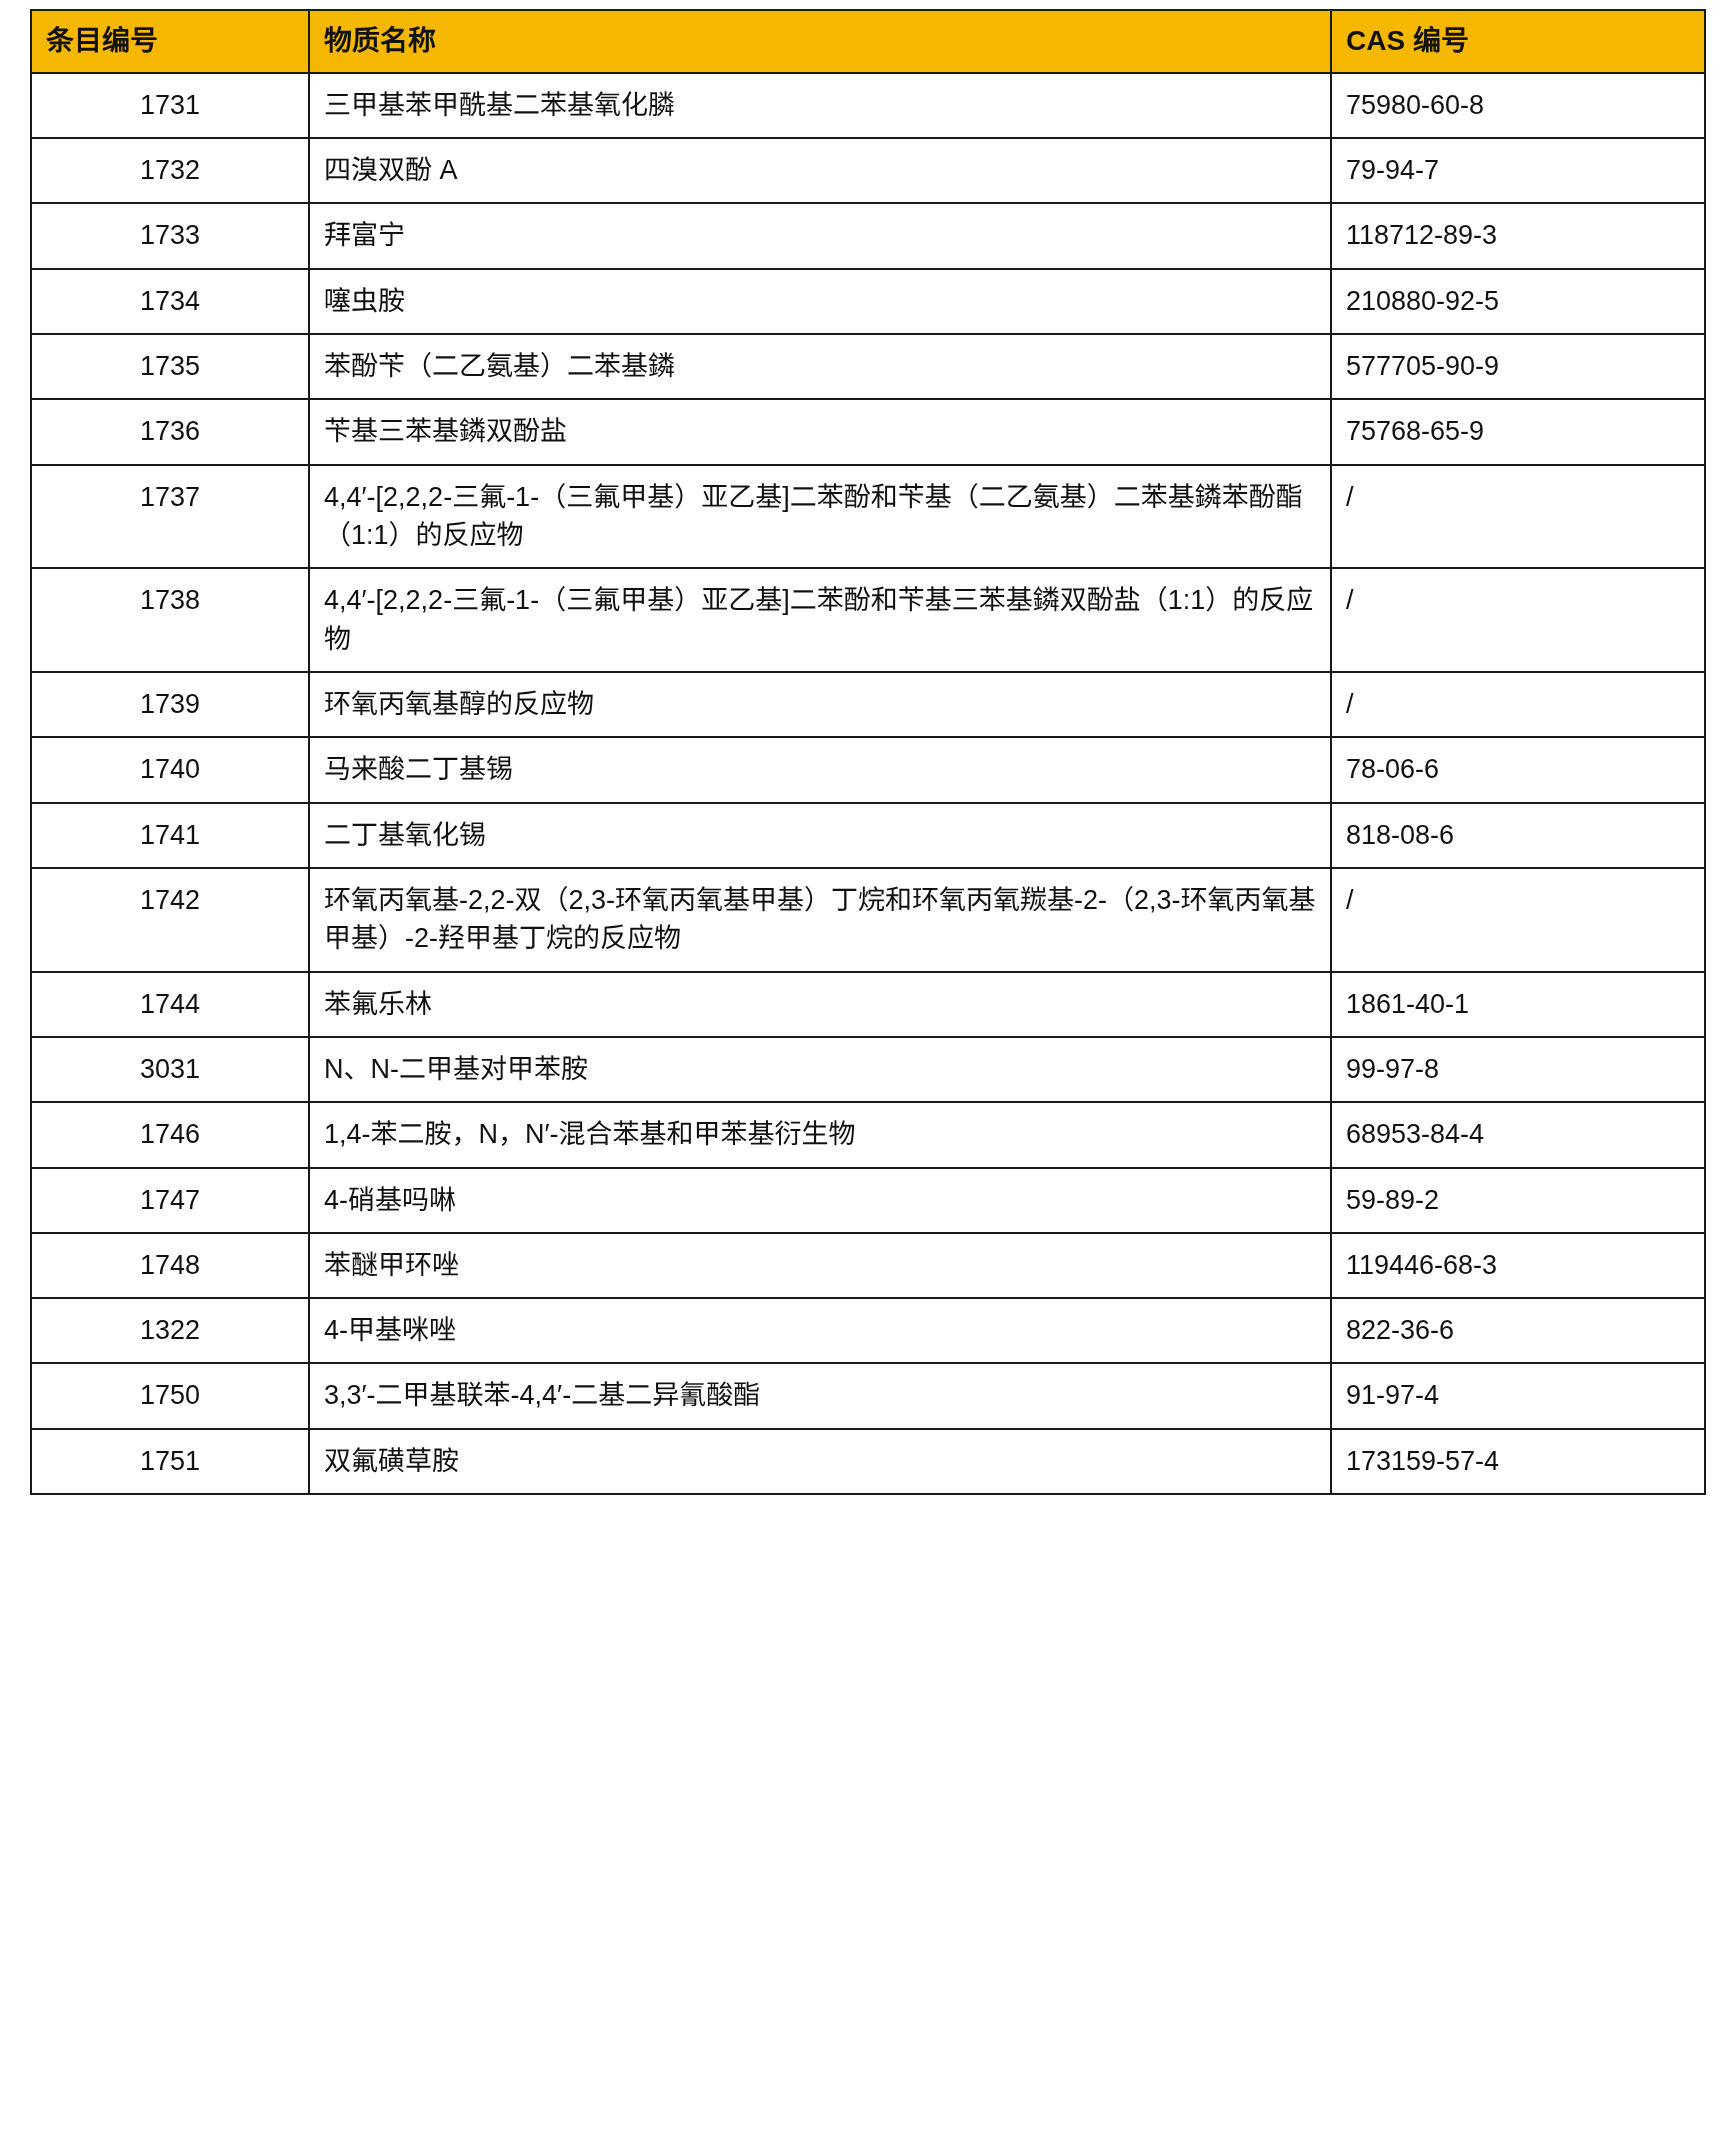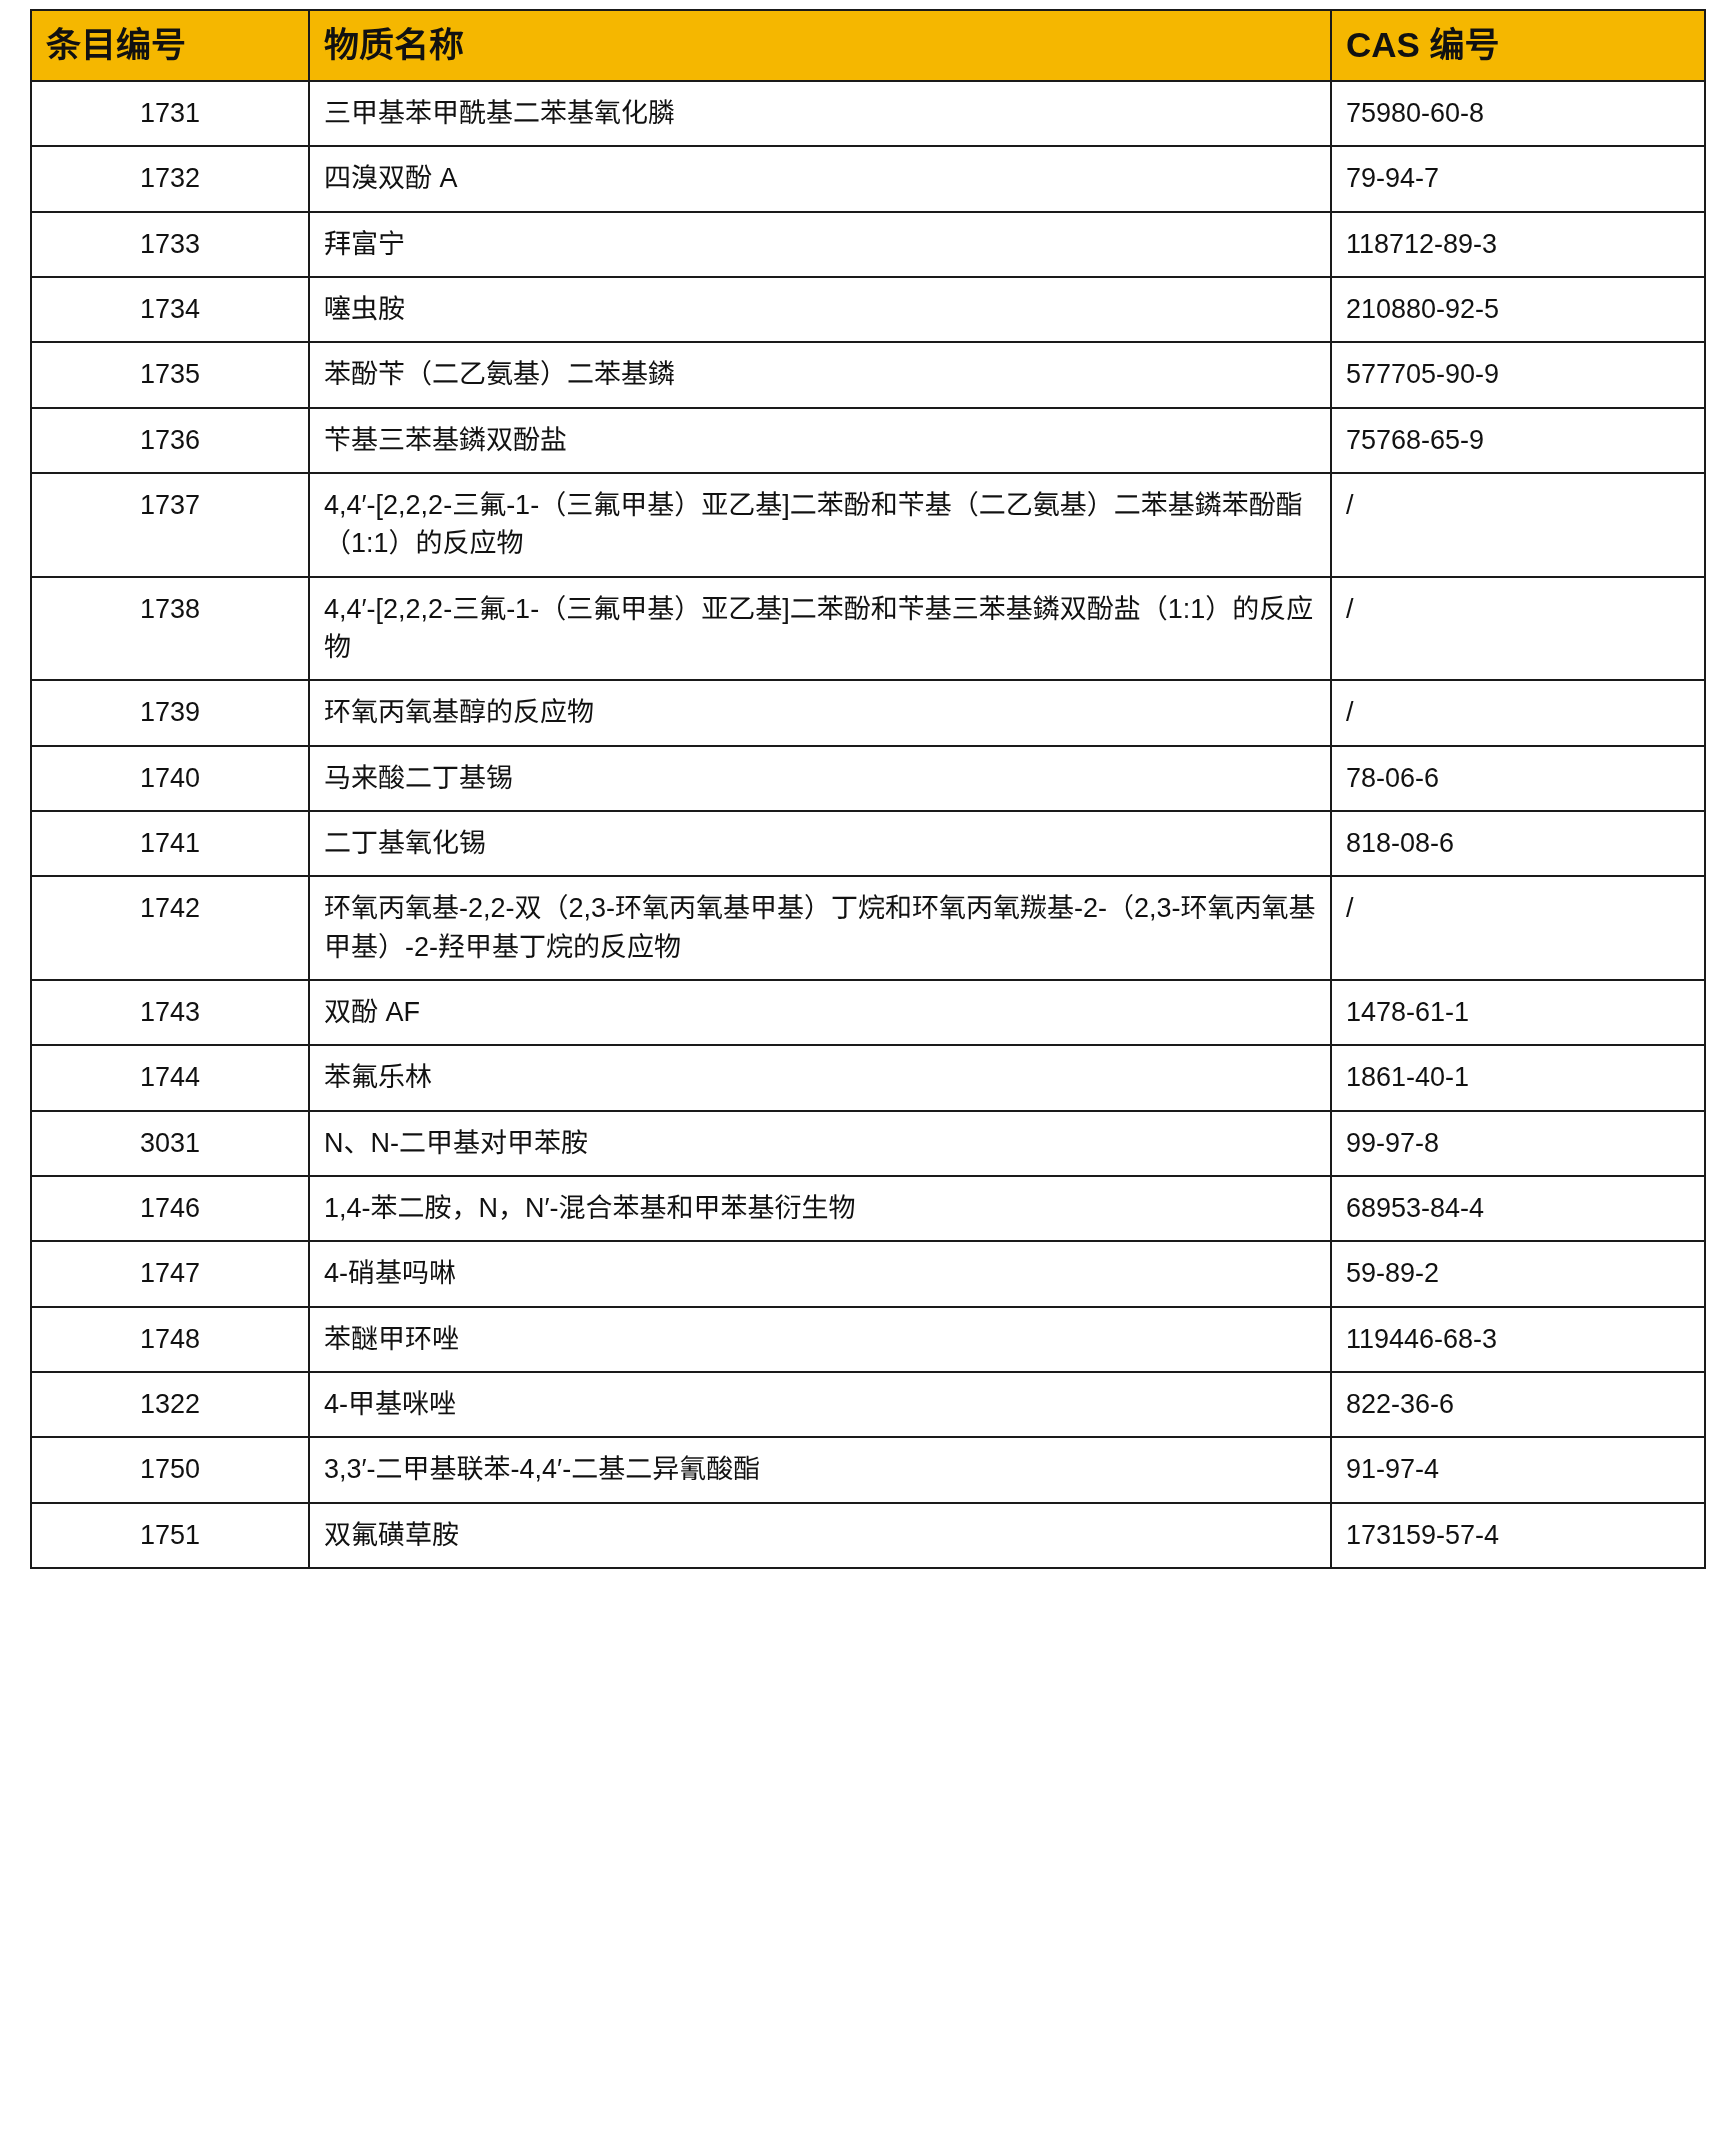--- a/index.html
+++ b/index.html
@@ -25,21 +25,21 @@
     width: 1673px;
     border: 2px solid #1a1a1a;
   }
   table.substance-table col.col-no    { width: 278px; }
   table.substance-table col.col-name  { width: 1022px; }
   table.substance-table col.col-cas   { width: 374px; }
 
   thead th {
     background: #f5b700;
     color: #111111;
-    font-size: 35px;
+    font-size: 28px;
     font-weight: bold;
     text-align: left;
     padding: 13px 14px 14px 14px;
     border: 2px solid #1a1a1a;
     line-height: 1.2;
     white-space: nowrap;
   }
   tbody td {
     border: 2px solid #1a1a1a;
     font-size: 27px;
@@ -124,25 +124,20 @@
           <td class="cell-no">1741</td>
           <td class="cell-name">二丁基氧化锡</td>
           <td class="cell-cas">818-08-6</td>
         </tr>
         <tr>
           <td class="cell-no">1742</td>
           <td class="cell-name">环氧丙氧基-2,2-双（2,3-环氧丙氧基甲基）丁烷和环氧丙氧羰基-2-（2,3-环氧丙氧基甲基）-2-羟甲基丁烷的反应物</td>
           <td class="cell-cas">/</td>
         </tr>
         <tr>
-          <td class="cell-no">1743</td>
-          <td class="cell-name">双酚 AF</td>
-          <td class="cell-cas">1478-61-1</td>
-        </tr>
-        <tr>
           <td class="cell-no">1744</td>
           <td class="cell-name">苯氟乐林</td>
           <td class="cell-cas">1861-40-1</td>
         </tr>
         <tr>
           <td class="cell-no">3031</td>
           <td class="cell-name">N、N-二甲基对甲苯胺</td>
           <td class="cell-cas">99-97-8</td>
         </tr>
         <tr>

